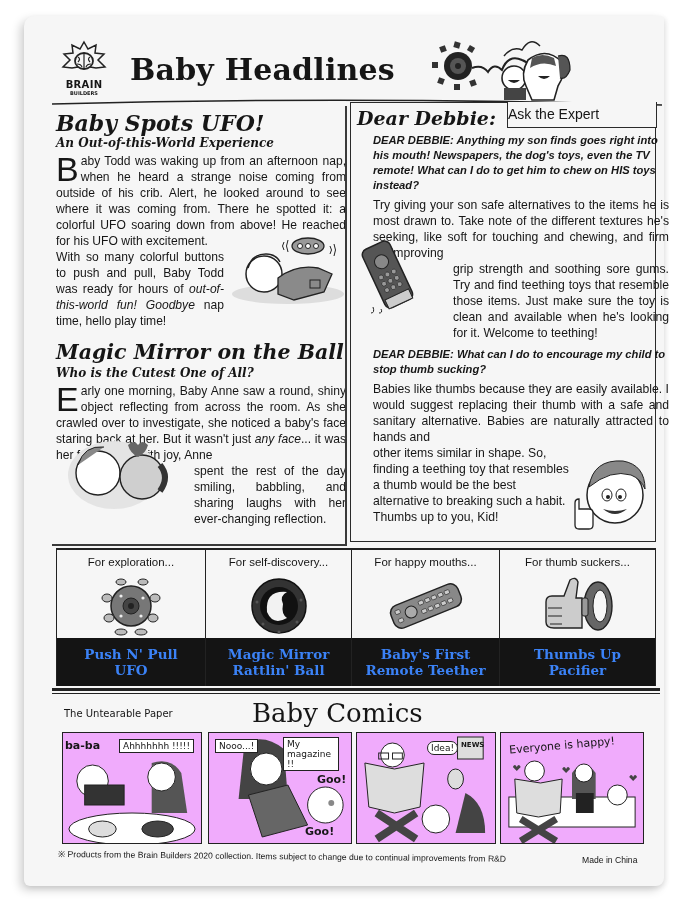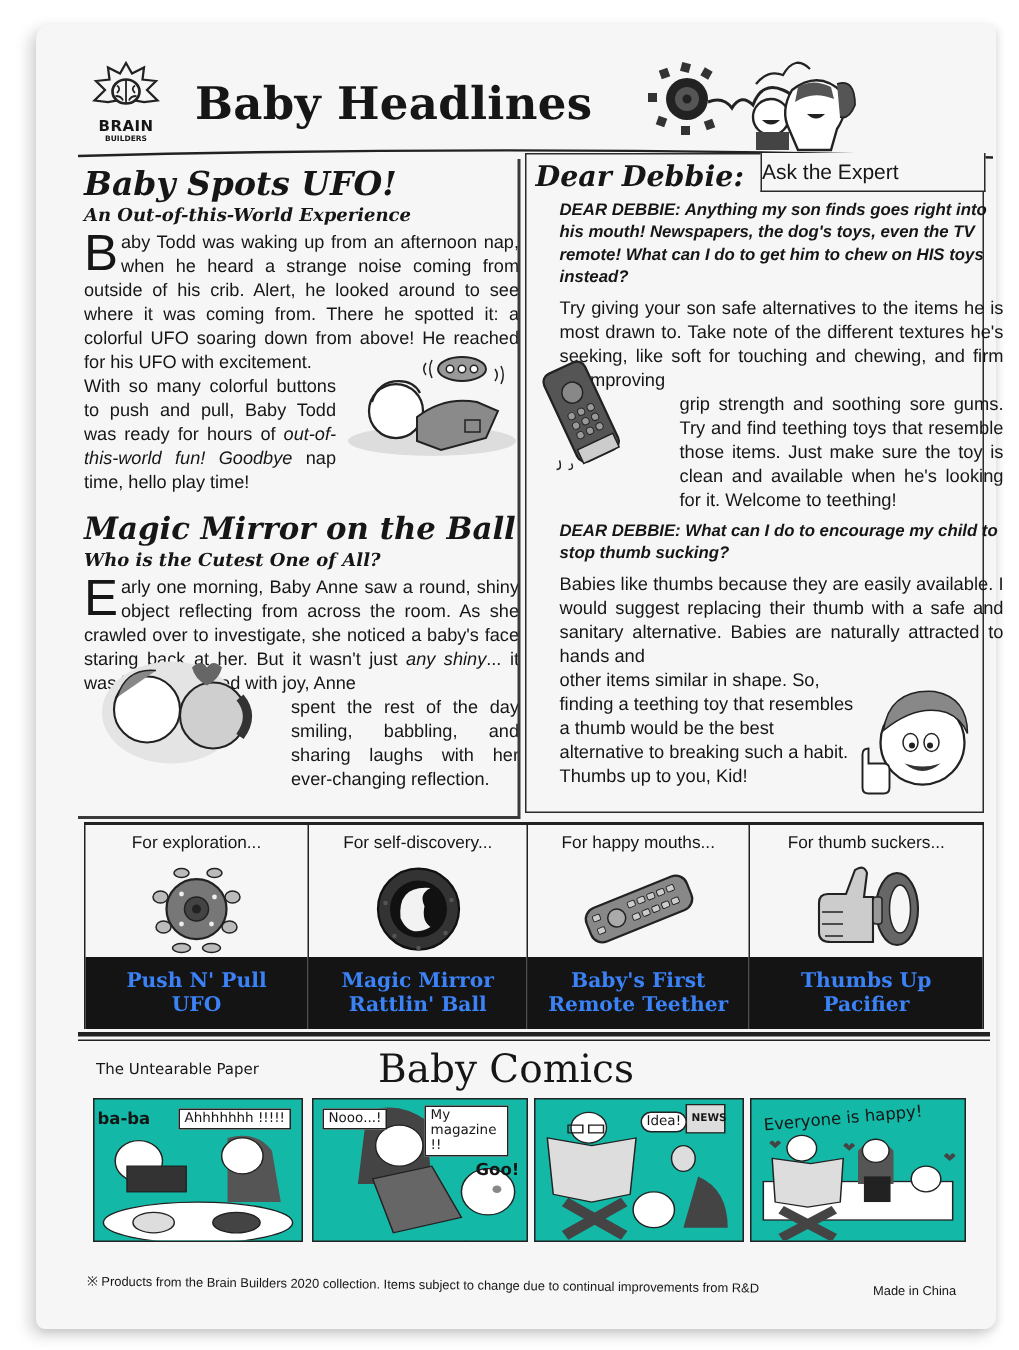--- a/index.html
+++ b/index.html
@@ -64,21 +64,21 @@
   .p-tag { position: absolute; top: 6px; left: 0; right: 0; text-align: center; font-size: 11.5px; }
   .p-art { position: absolute; top: 22px; left: 50%; transform: translateX(-50%); width: 80px; height: 64px; }
   .p-name { position: absolute; left: 0; right: 0; bottom: 0; height: 48px; background: #141414; color: #3b82f6;
             font-family: "DejaVu Serif", serif; font-weight: bold; font-size: 13.5px; line-height: 16px; text-align: center; padding-top: 8px; }
   .products-rule { position: absolute; left: 52px; top: 688px; width: 608px; height: 3px; background: #222; }
   .products-rule2 { position: absolute; left: 52px; top: 693px; width: 608px; height: 1px; background: #222; }
 
   
   .untearable { position: absolute; left: 64px; top: 708px; font-family: "DejaVu Sans", sans-serif; font-size: 10px; }
   .comics-title { position: absolute; left: 252px; top: 698px; font-family: "DejaVu Serif", serif; font-size: 26px; }
-  .panel { position: absolute; top: 732px; height: 96px; border: 1.5px solid #222; background: #14b8a6; overflow: hidden; }
+  .panel { position: absolute; top: 732px; height: 112px; border: 1.5px solid #222; background: #f0abfc; overflow: hidden; }
   .panel svg { position: absolute; left: 0; top: 0; width: 100%; height: 100%; }
   .bubble { position: absolute; background: #fff; border: 1.2px solid #222; font-family: "DejaVu Sans", sans-serif; font-size: 9px; padding: 1px 3px; line-height: 10px; }
   .sfx { position: absolute; font-family: "DejaVu Sans", sans-serif; font-weight: bold; font-size: 11px; }
 
   .footnote { position: absolute; left: 58px; top: 848px; font-size: 8.6px; transform: rotate(0.6deg); transform-origin: left; }
   .made-in { position: absolute; left: 582px; top: 855px; font-size: 8.6px; }
 </style>
 </head>
 <body>
 
@@ -143,21 +143,21 @@
     <path d="M20 34 q4 -14 18 -14 q10 0 14 8" fill="none" stroke="#222" stroke-width="1.5"></path>
     <path d="M50 44 q18 -14 40 -10 l14 6 -8 18 -30 8 -16 -6z" fill="#8a8a8a" stroke="#222" stroke-width="1.3"></path>
     <rect x="82" y="46" width="10" height="8" fill="none" stroke="#222"></rect>
   </svg>
 
   <div class="mirror-wrap">
     <div class="h-mirror">Magic Mirror on the Ball</div>
     <div class="sub-mirror">Who is the Cutest One of All?</div>
     <div class="body-text">
       <span class="dropcap">E</span>
-      <span>arly one morning, Baby Anne saw a round, shiny object reflecting from across the room. As she crawled over to investigate, she noticed a baby's face staring back at her. But it wasn't just </span><span class="em">any shiny</span><span>... it was her face! Filled with joy, Anne</span>
+      <span>arly one morning, Baby Anne saw a round, shiny object reflecting from across the room. As she crawled over to investigate, she noticed a baby's face staring back at her. But it wasn't just </span><span class="em">any face</span><span>... it was her face! Filled with joy, Anne</span>
     </div>
     <div class="body-text indent-right">spent the rest of the day smiling, babbling, and sharing laughs with her ever-changing reflection.</div>
     <svg class="art-kiss" viewBox="0 0 120 78">
       <ellipse cx="50" cy="40" rx="46" ry="34" fill="#e4e4e4"></ellipse>
       <circle cx="34" cy="38" r="22" fill="#fff" stroke="#222" stroke-width="1.4"></circle>
       <path d="M14 30 q6 -20 26 -18" fill="#888" stroke="#222"></path>
       <circle cx="78" cy="42" r="22" fill="#cfcfcf" stroke="#222" stroke-width="1.4"></circle>
       <path d="M96 30 q10 12 0 26" fill="none" stroke="#333" stroke-width="6"></path>
       <path d="M64 10 q6 -6 10 0 q4 -6 10 0 q-2 8 -10 12 q-8 -4 -10 -12z" fill="#666"></path>
     </svg>

